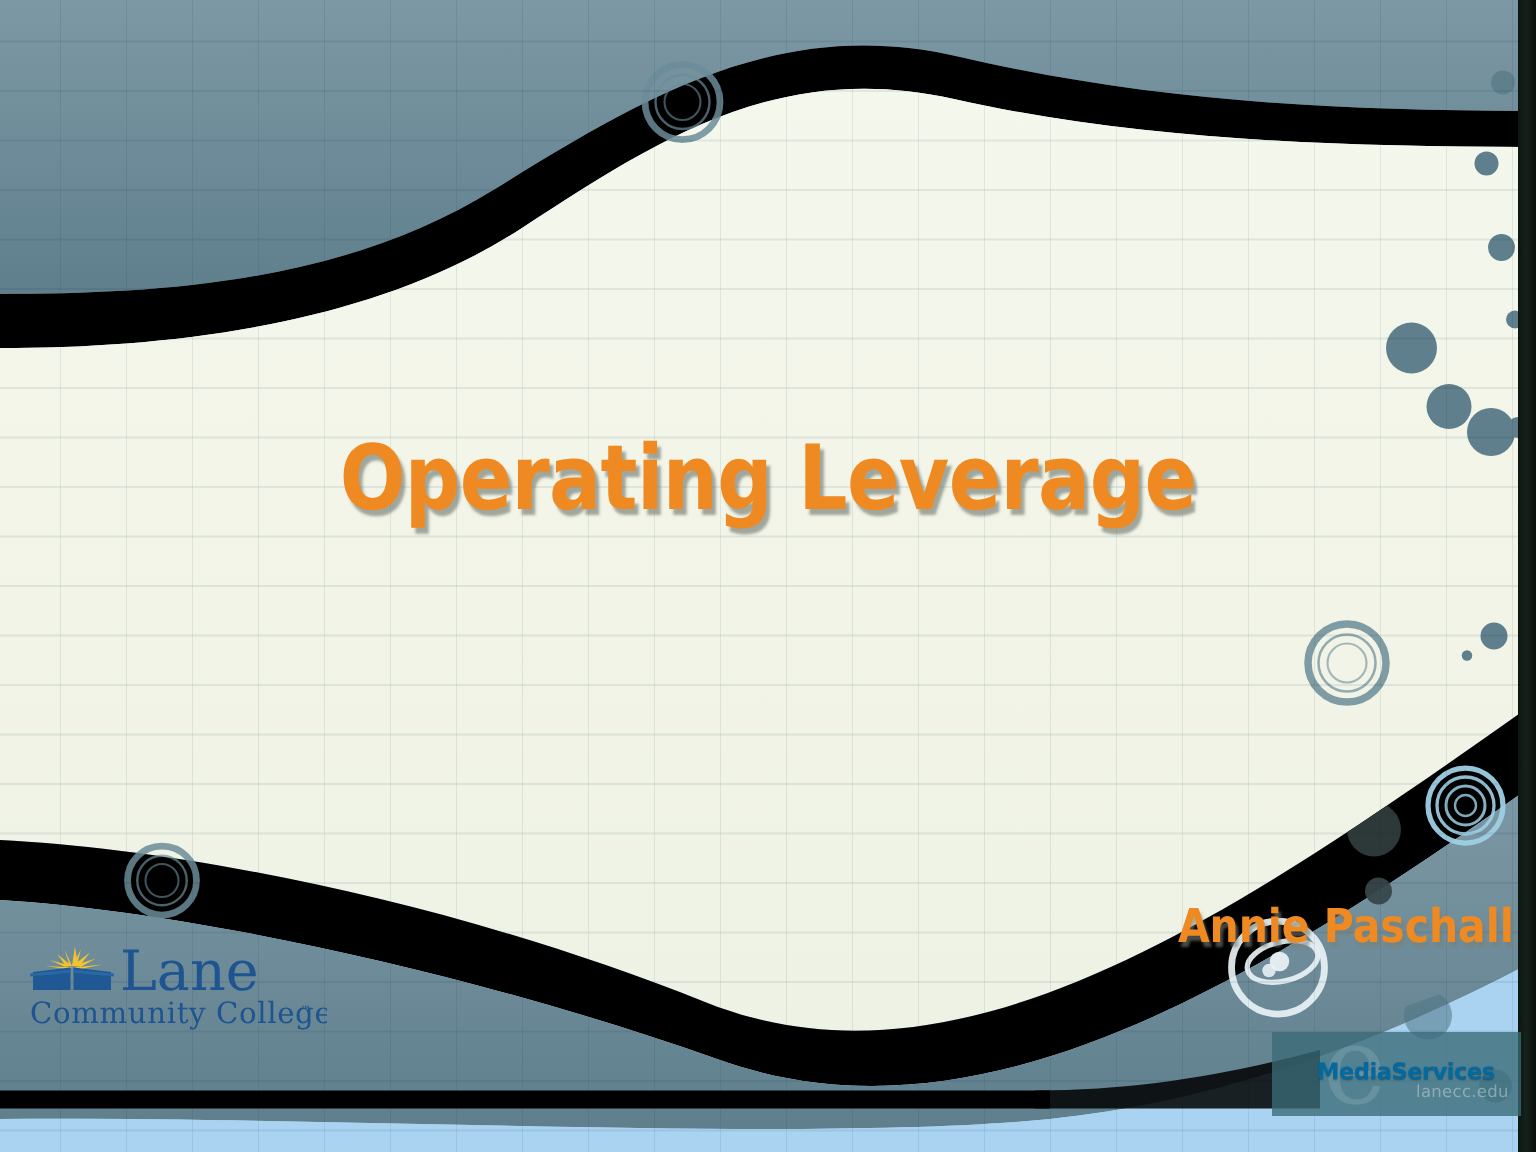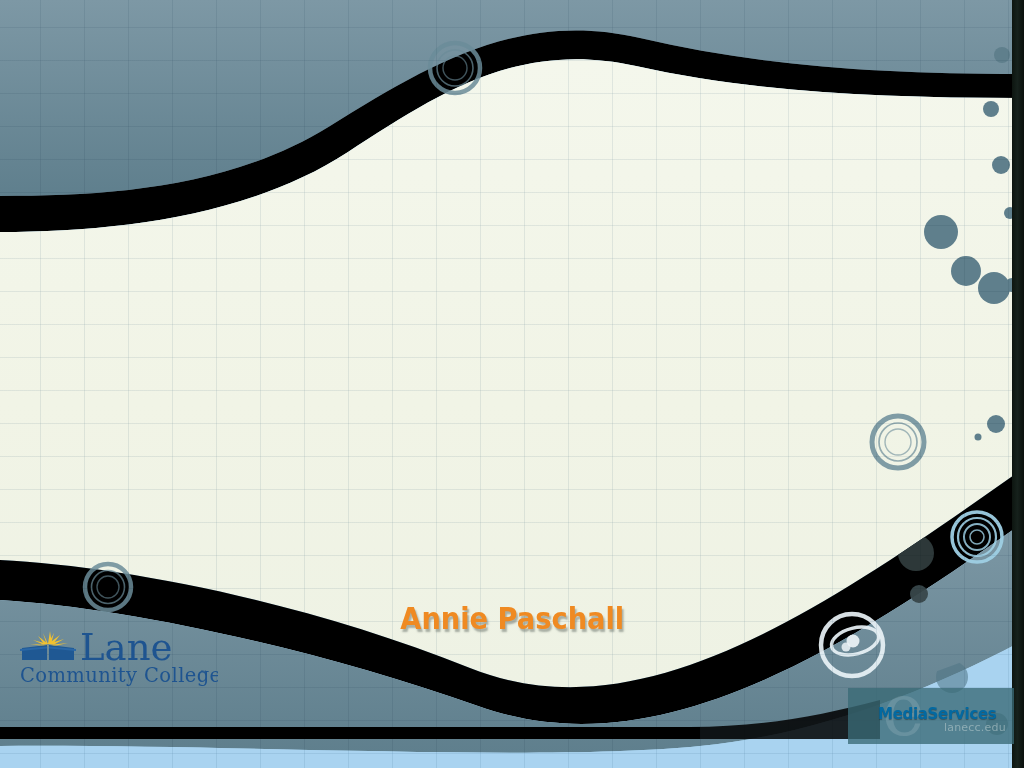--- a/index.html
+++ b/index.html
@@ -72,21 +72,21 @@
     transform-origin: center;
     white-space: nowrap;
     line-height: 1.05;
   }
 
   #author-block {
     position: absolute;
     left: 0;
     top: 600px;
     width: 1024px;
-    text-align: center;
+    text-align: right;
   }
   #author-name {
     display: inline-block;
     font-family: "DejaVu Sans", sans-serif;
     font-size: 31px;
     font-weight: 700;
     color: #ef8a22;
     text-shadow: 2px 3px 2px rgba(120,128,120,0.60);
     transform: scaleX(0.88);
     transform-origin: center;
@@ -256,20 +256,23 @@
         <circle cx="952" cy="677" r="16"></circle>
         <circle cx="997" cy="724" r="11"></circle>
       </g>
     </g>
   </svg>
 
   <div id="grid-overlay"></div>
 
   <div id="edge-strip"></div>
 
+  <div id="title-block">
+    <span id="slide-title">Operating Leverage</span>
+  </div>
 
   <div id="author-block">
     <span id="author-name">Annie Paschall</span>
   </div>
 
   <div id="lane-logo">
     <svg viewBox="0 0 200 66" width="200" height="66" xmlns="http://www.w3.org/2000/svg">
 
       <g fill="#f2c230">
         <path d="M30,20 L32,7 L34,20 Z"></path>

